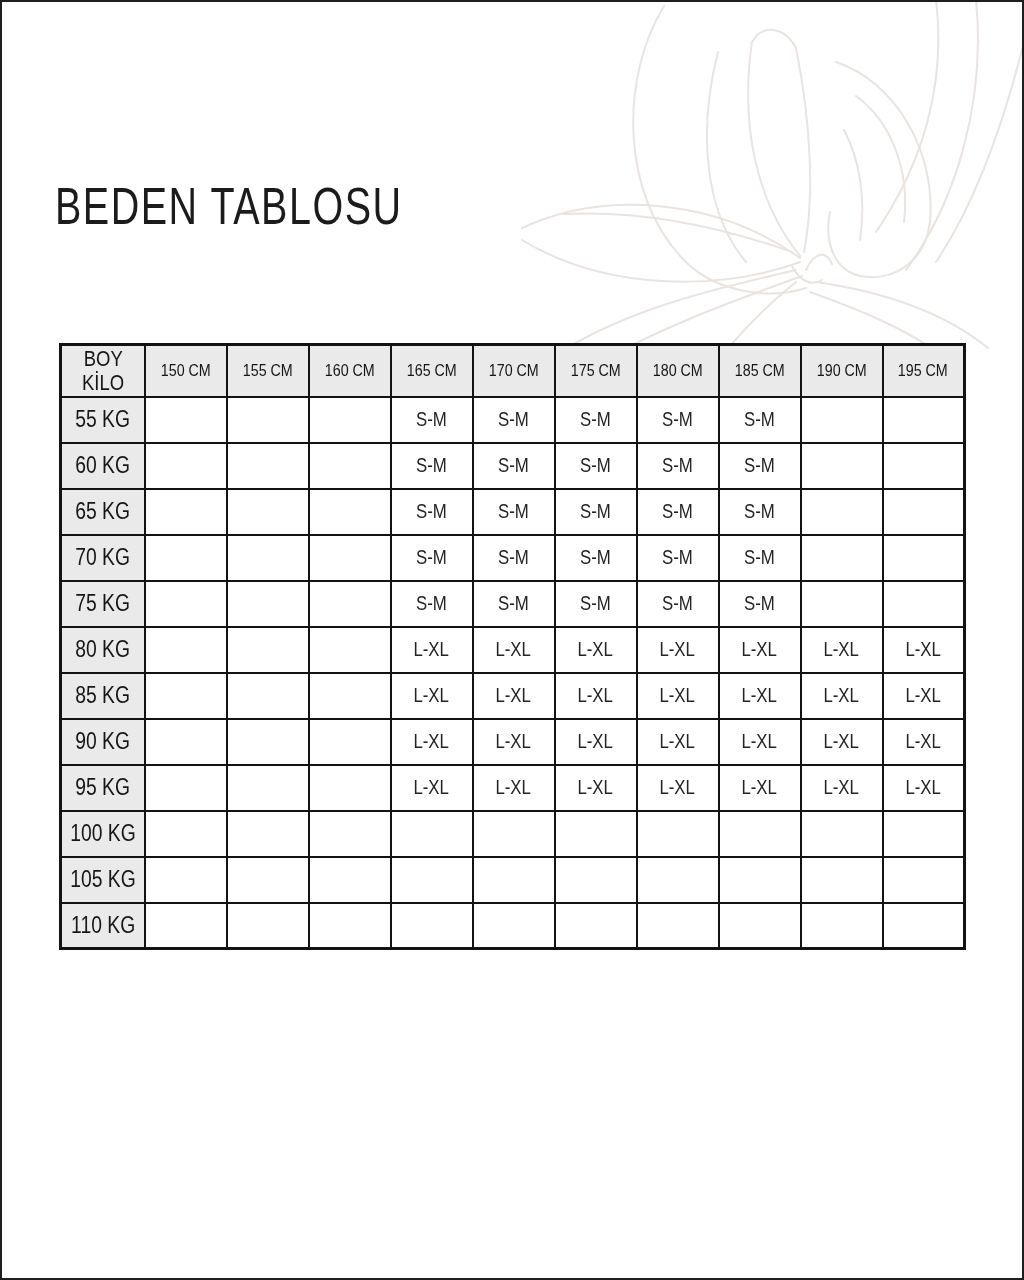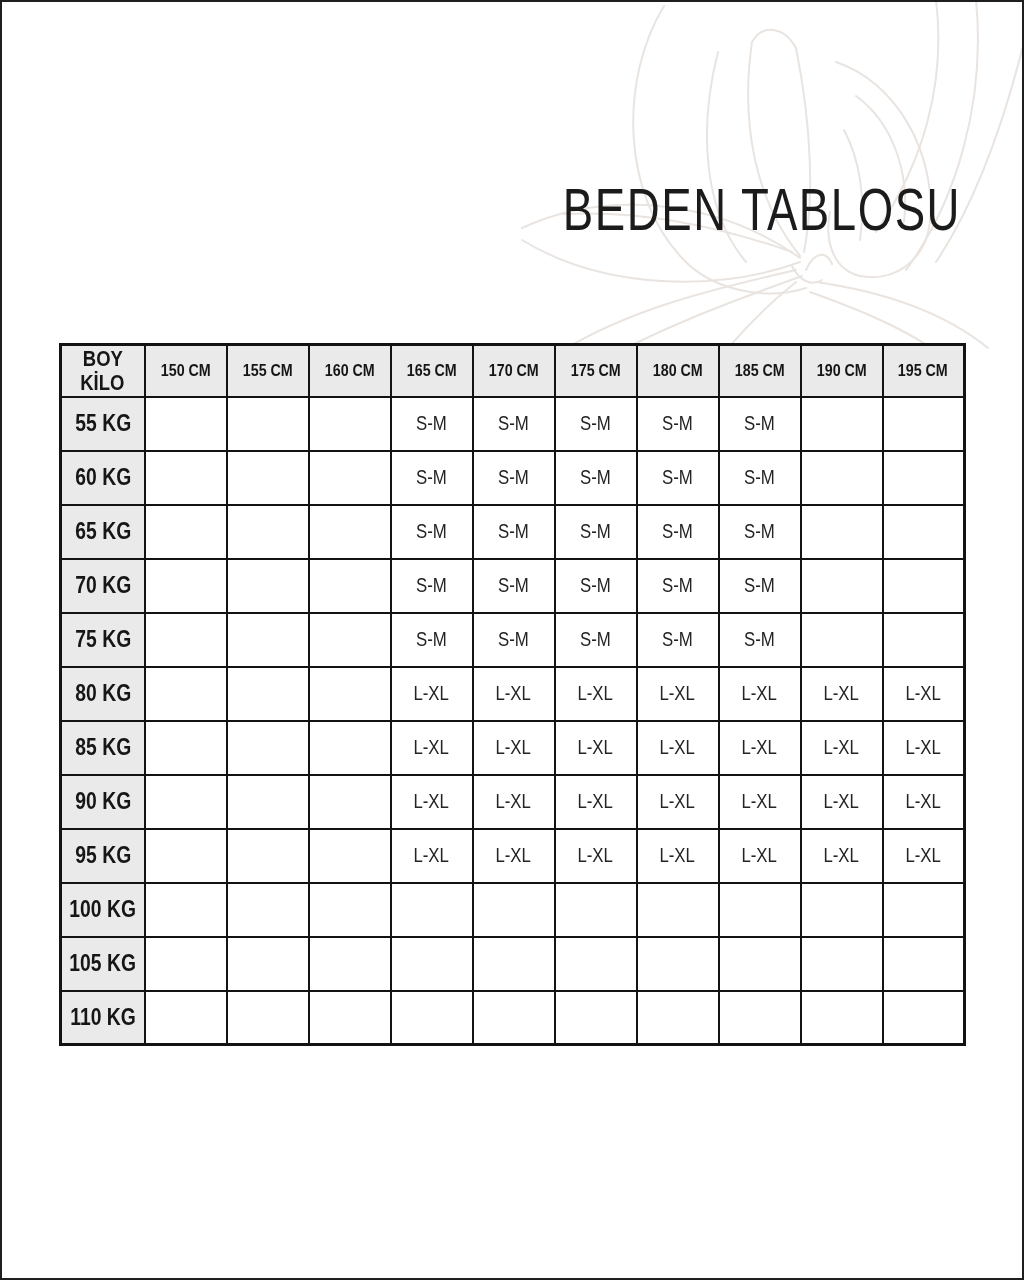--- a/index.html
+++ b/index.html
@@ -29,22 +29,22 @@
     width: 520px;
     height: 380px;
     z-index: 0;
   }
   .page-title {
     position: absolute;
     top: 180px;
     left: 0;
     width: 100%;
     margin: 0;
-    text-align: right;
-    font-size: 60px;
+    text-align: left;
+    font-size: 52px;
     font-weight: 400;
     line-height: 1;
     color: #1b1b1b;
     z-index: 2;
     white-space: nowrap;
   }
   .title-cond {
     display: inline-block;
     transform: scaleX(0.76);
     transform-origin: center;
@@ -61,24 +61,24 @@
     z-index: 3;
   }
   .size-table th, .size-table td {
     border: 2px solid #131313;
     padding: 0;
     text-align: center;
     vertical-align: middle;
     overflow: hidden;
   }
   .size-table thead tr { height: 52px; }
-  .size-table tbody tr { height: 54px; }
+  .size-table tbody tr { height: 46px; }
   .corner-cell, .col-head, .row-head {
     background: #eaeaea;
-    font-weight: 700;
+    font-weight: 400;
     color: #161616;
     margin-top: 15px;
   }
   .col-head { font-size: 17px; }
   .row-head { font-size: 23px; }
   .corner-cell { font-size: 22px; line-height: 24px; }
   td.data-cell {
     background: #ffffff;
     font-size: 20px;
     font-weight: 400;

